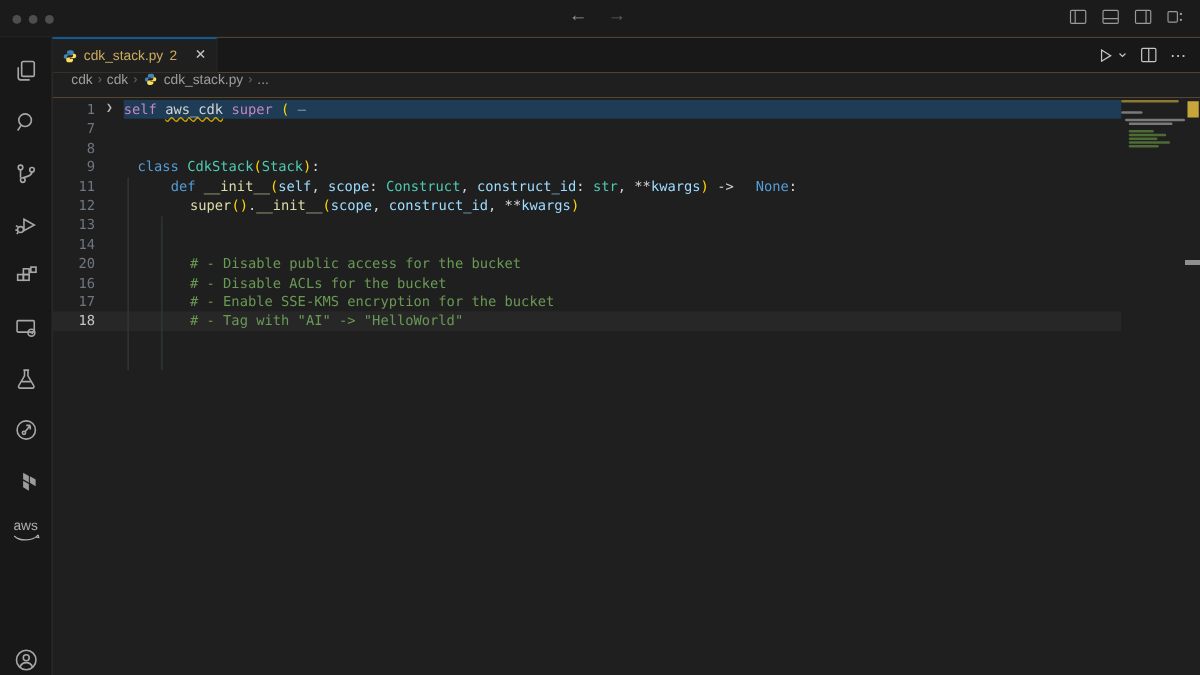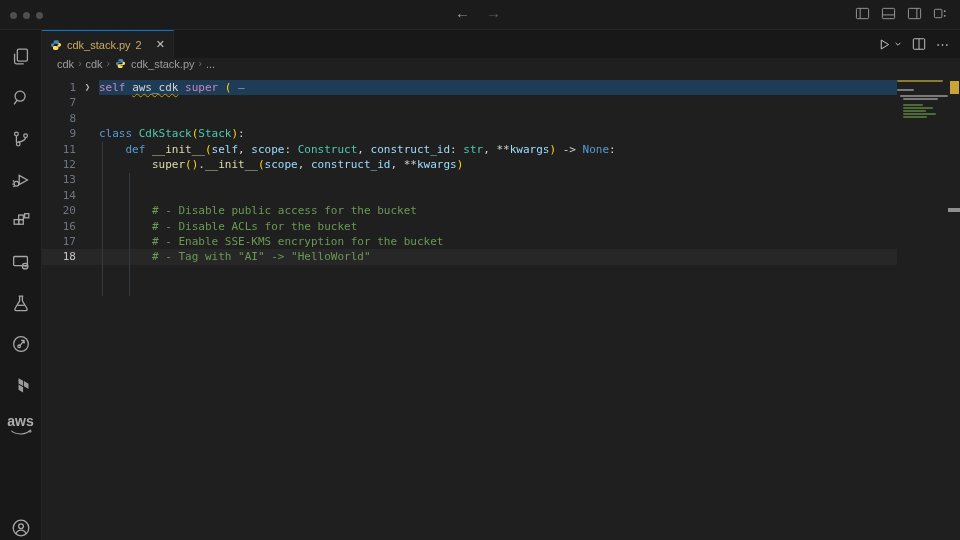--- a/index.html
+++ b/index.html
@@ -23,21 +23,21 @@
   .mainrow { position:absolute; left:0; top:30px; width:960px; height:510px; display:flex; }
 
   
   .activitybar { width:42px; height:510px; background:#181818; border-right:1px solid #252525;
     display:flex; flex-direction:column; align-items:center; position:relative; }
   .ab-icon { width:42px; height:41px; display:flex; align-items:center; justify-content:center;
     opacity:.85; }
   .ab-icon svg { display:block; }
   .ab-bottom { position:absolute; bottom:-8px; left:0; width:42px; display:flex;
     flex-direction:column; align-items:center; }
-  .aws-word { font-size:14px; font-weight:bold; color:#c8c8c8; letter-spacing:0; }
+  .aws-word { font-size:11px; font-weight:normal; color:#c8c8c8; letter-spacing:0; }
 
   
   .editorcol { flex:1; height:510px; display:flex; flex-direction:column; background:#fdba74; }
 
   
   .tabbar { height:28px; background:#181818; display:flex; position:relative; }
   .tab { width:132px; height:28px; background:#1f1f1f; border-top:1px solid #0078d4;
     border-right:1px solid #252525; display:flex; align-items:center; padding:0 8px; gap:5px; }
   .tab-label { font-size:11px; color:#ccab5e; white-space:nowrap; }
   .tab-badge { font-size:11px; color:#ccab5e; }
@@ -59,21 +59,21 @@
   .code-lines { position:absolute; left:0; top:2px; right:63px; }
   .cline { display:flex; height:15.4px; line-height:15.4px; font-size:11px; position:relative; }
   .cline .ln { width:34px; text-align:right; color:#6e7681; flex:none; }
   .cline .foldcol { width:23px; flex:none; text-align:center; color:#b8b8b8; font-size:9px; }
   .cline .ctext { white-space:pre; flex:1; }
   .cline.sel .ctext { background:#1e3c55; }
   .cline.cur { background:#272727; }
   .cline.cur .ln { color:#c6c6c6; }
 
   .tok-ctrl { color:#c586c0; } 
-  .tok-kw   { color:#569cd6; } 
+  .tok-kw   { color:#569cd6;margin-left:11px; } 
   .tok-cls  { color:#4ec9b0; }
   .tok-fn   { color:#dcdcaa; }
   .tok-var  { color:#9cdcfe; }
   .tok-txt  { color:#d4d4d4; }
   .tok-br   { color:#ffd700; }
   .tok-cmt  { color:#6a9955; }
   .tok-dim  { color:#8a9cab; }
   .tok-sq   { color:#d4d4d4; text-decoration:underline wavy #c8a000 1px; text-underline-offset:2px; }
 
   .indent-guide { position:absolute; width:1px; background:#333a40; }

